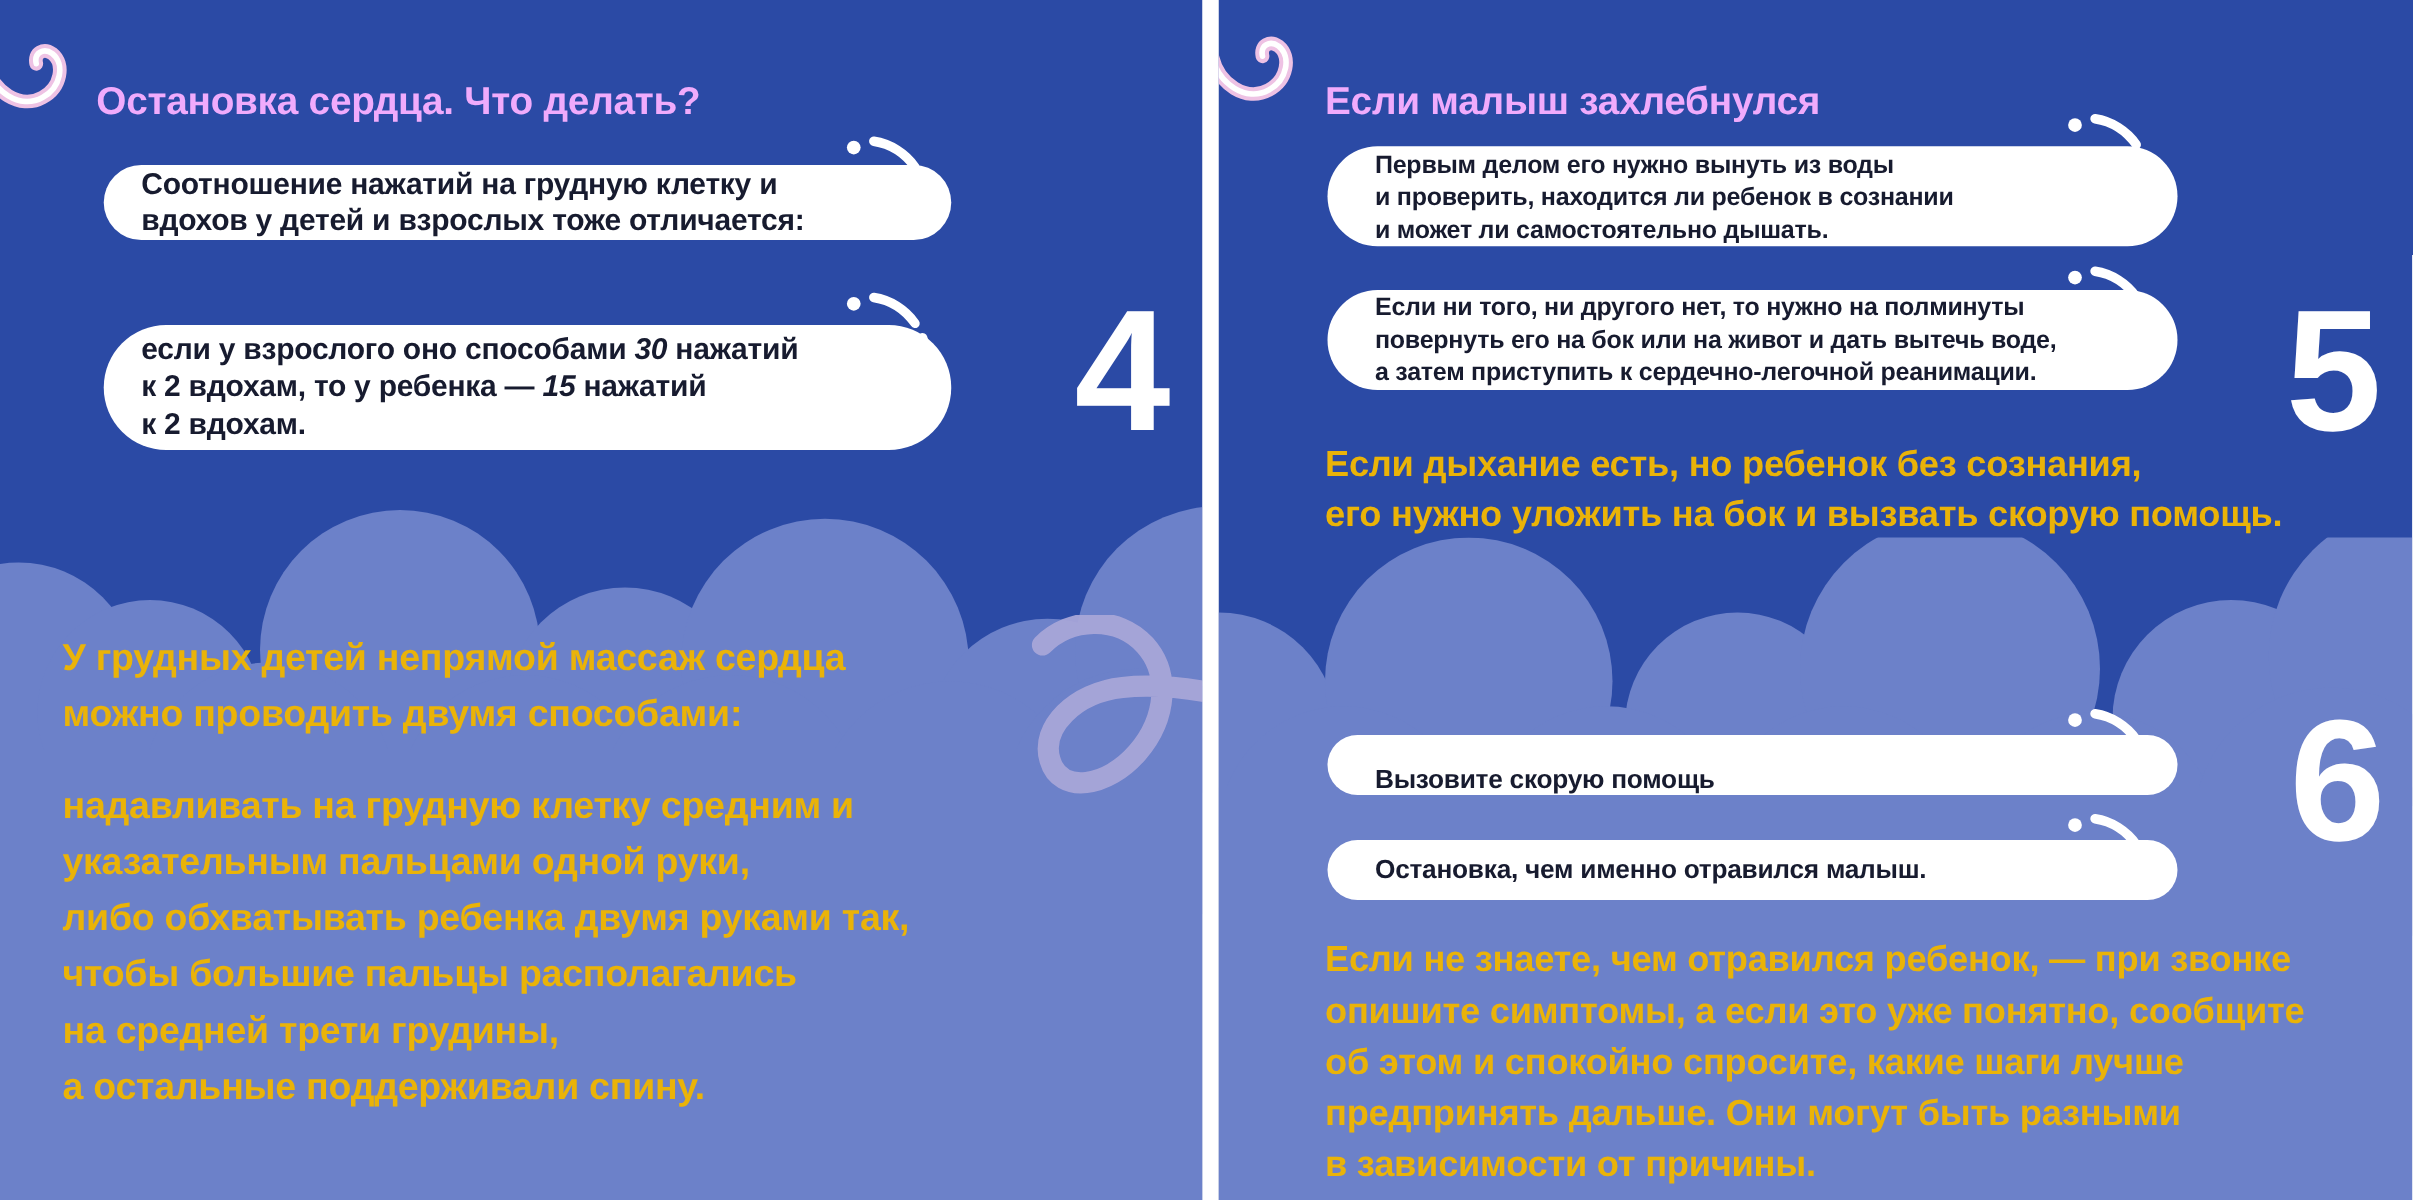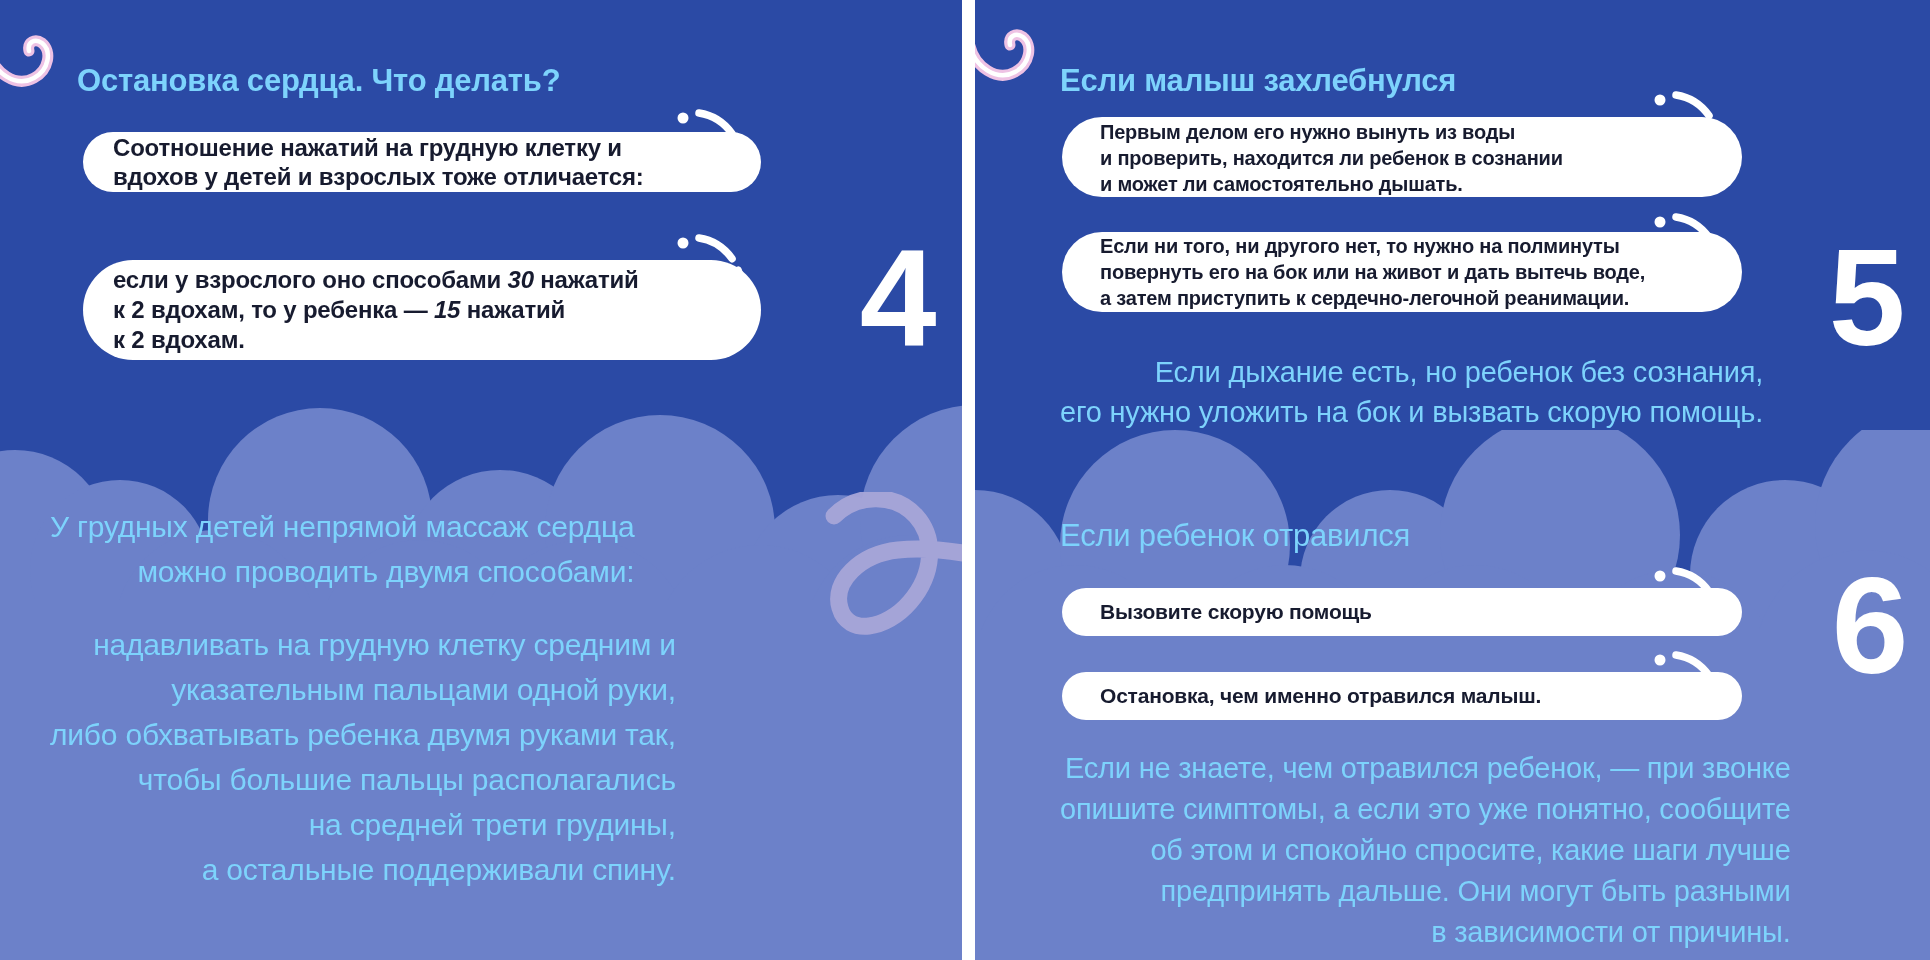--- a/index.html
+++ b/index.html
@@ -3,45 +3,45 @@
 <meta charset="utf-8">
 <style>
   html,body{margin:0;padding:0;background:#ffffff;}
   .page{position:relative;width:1930px;height:960px;background:#ffffff;overflow:hidden;
         font-family:"Liberation Sans","DejaVu Sans",sans-serif;}
   .panel{position:absolute;top:0;height:960px;background:#2b4aa5;overflow:hidden;}
   .panel.left{left:0;width:962px;}
   .panel.right{left:975px;width:955px;}
   .gutter{position:absolute;top:0;left:962px;width:13px;height:960px;background:#ffffff;}
 
-  .title{position:absolute;color:#7dd3fc;font-size:31px;font-weight:700;letter-spacing:-0.2px;white-space:nowrap;}
+  .title{position:absolute;color:#f0abfc;font-size:31px;font-weight:700;letter-spacing:-0.2px;white-space:nowrap;}
   .t-left{left:77px;top:42px;}
   .t-right{left:85px;top:42px;text-align:center;}
 
   .pill{position:absolute;background:#ffffff;border-radius:70px;display:flex;align-items:center;
         color:#171b2f;font-weight:700;letter-spacing:-0.2px;}
   .pill p{margin:0;white-space:pre-line;}
   .pill .it{font-style:italic;}
   .pill-l1{left:83px;top:132px;width:648px;height:60px;font-size:24px;line-height:29px;padding-left:30px;}
   .pill-l2{left:83px;top:260px;width:648px;height:100px;font-size:24px;line-height:30px;padding-left:30px;}
   .pill-r1{left:87px;top:117px;width:642px;height:80px;font-size:20px;line-height:26px;padding-left:38px;align-items:flex-end;}
   .pill-r2{left:87px;top:232px;width:642px;height:80px;font-size:20px;line-height:26px;padding-left:38px;}
-  .pill-r3{left:87px;top:588px;width:642px;height:48px;font-size:21px;padding-left:38px;}
+  .pill-r3{left:87px;top:588px;width:642px;height:48px;font-size:21px;padding-left:38px;align-items:flex-end;}
   .pill-r4{left:87px;top:672px;width:642px;height:48px;font-size:21px;padding-left:38px;}
 
   .big-number{position:absolute;color:#ffffff;font-size:138px;font-weight:800;line-height:1;
               width:110px;text-align:center;}
   .num-4{left:843px;top:228px;}
   .num-5{left:837px;top:228px;}
   .num-6{left:840px;top:556px;}
 
   .cloud-svg{position:absolute;left:0;bottom:0;}
   .deco{position:absolute;}
 
-  .cloud-text{position:absolute;color:#7dd3fc;font-weight:400;white-space:pre-line;letter-spacing:-0.2px;text-align:right;}
+  .cloud-text{position:absolute;color:#eab308;font-weight:700;white-space:pre-line;letter-spacing:-0.2px;}
   .lc-intro{left:50px;top:504px;font-size:30px;line-height:45px;}
   .lc-body{left:50px;top:622px;font-size:30px;line-height:45px;}
   .r-mid{left:85px;top:352px;font-size:29px;line-height:40px;}
   .r-heading{left:85px;top:518px;font-size:31px;white-space:nowrap;}
   .r-bottom{left:85px;top:748px;font-size:29px;line-height:41px;}
 </style>
 </head>
 <body>
 
 <div class="page">
@@ -158,21 +158,20 @@
         <circle cx="960" cy="95" r="120"></circle>
         <circle cx="100" cy="235" r="100"></circle>
         <circle cx="310" cy="235" r="100"></circle>
         <circle cx="500" cy="235" r="100"></circle>
         <circle cx="700" cy="240" r="100"></circle>
         <circle cx="890" cy="230" r="110"></circle>
         <rect x="0" y="200" width="955" height="330"></rect>
       </g>
     </svg>
 
-    <div class="cloud-text r-heading">Если ребенок отравился</div>
 
     <div class="pill pill-r3">
       <p>Вызовите скорую помощь</p>
     </div>
 
     <svg class="deco" style="left:675px;top:562px;" width="80" height="85" viewBox="0 0 80 85">
       <circle cx="10" cy="14" r="5.5" fill="#ffffff"></circle>
       <path d="M26,9 C46,12 63,28 67,48" fill="none" stroke="#ffffff" stroke-width="7.5" stroke-linecap="round" stroke-dasharray="40 13 12 40"></path>
     </svg>
 

